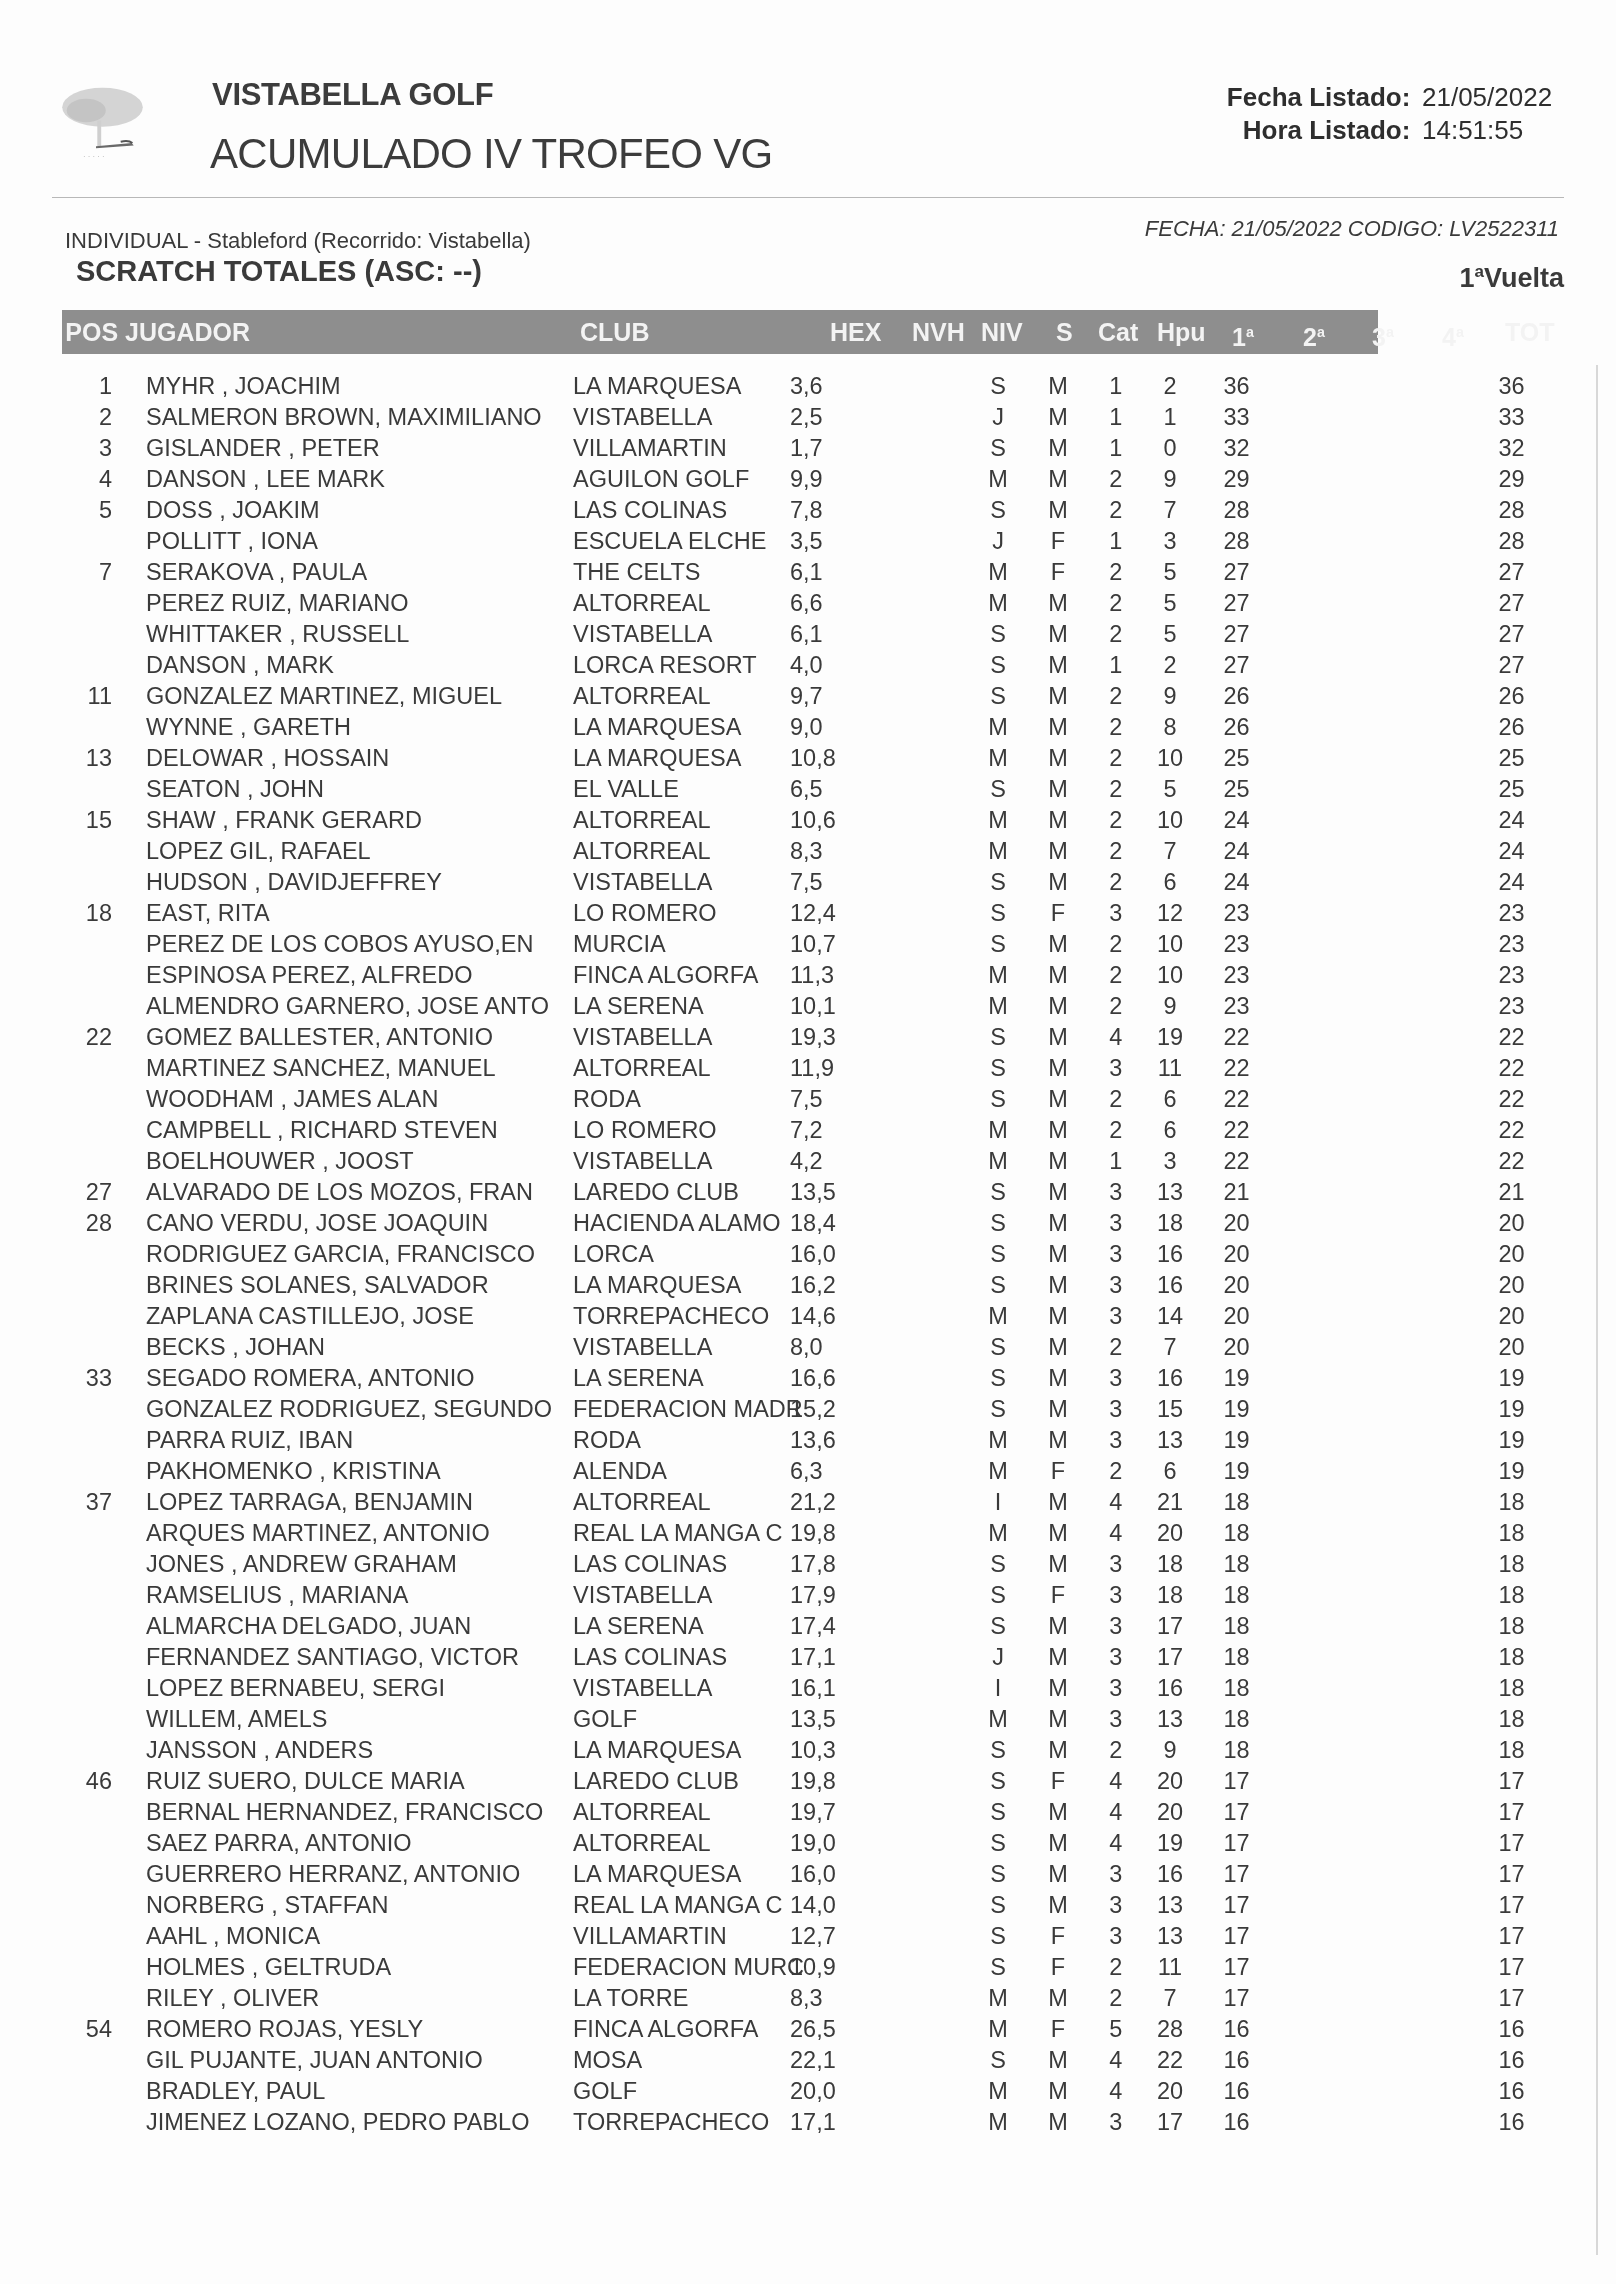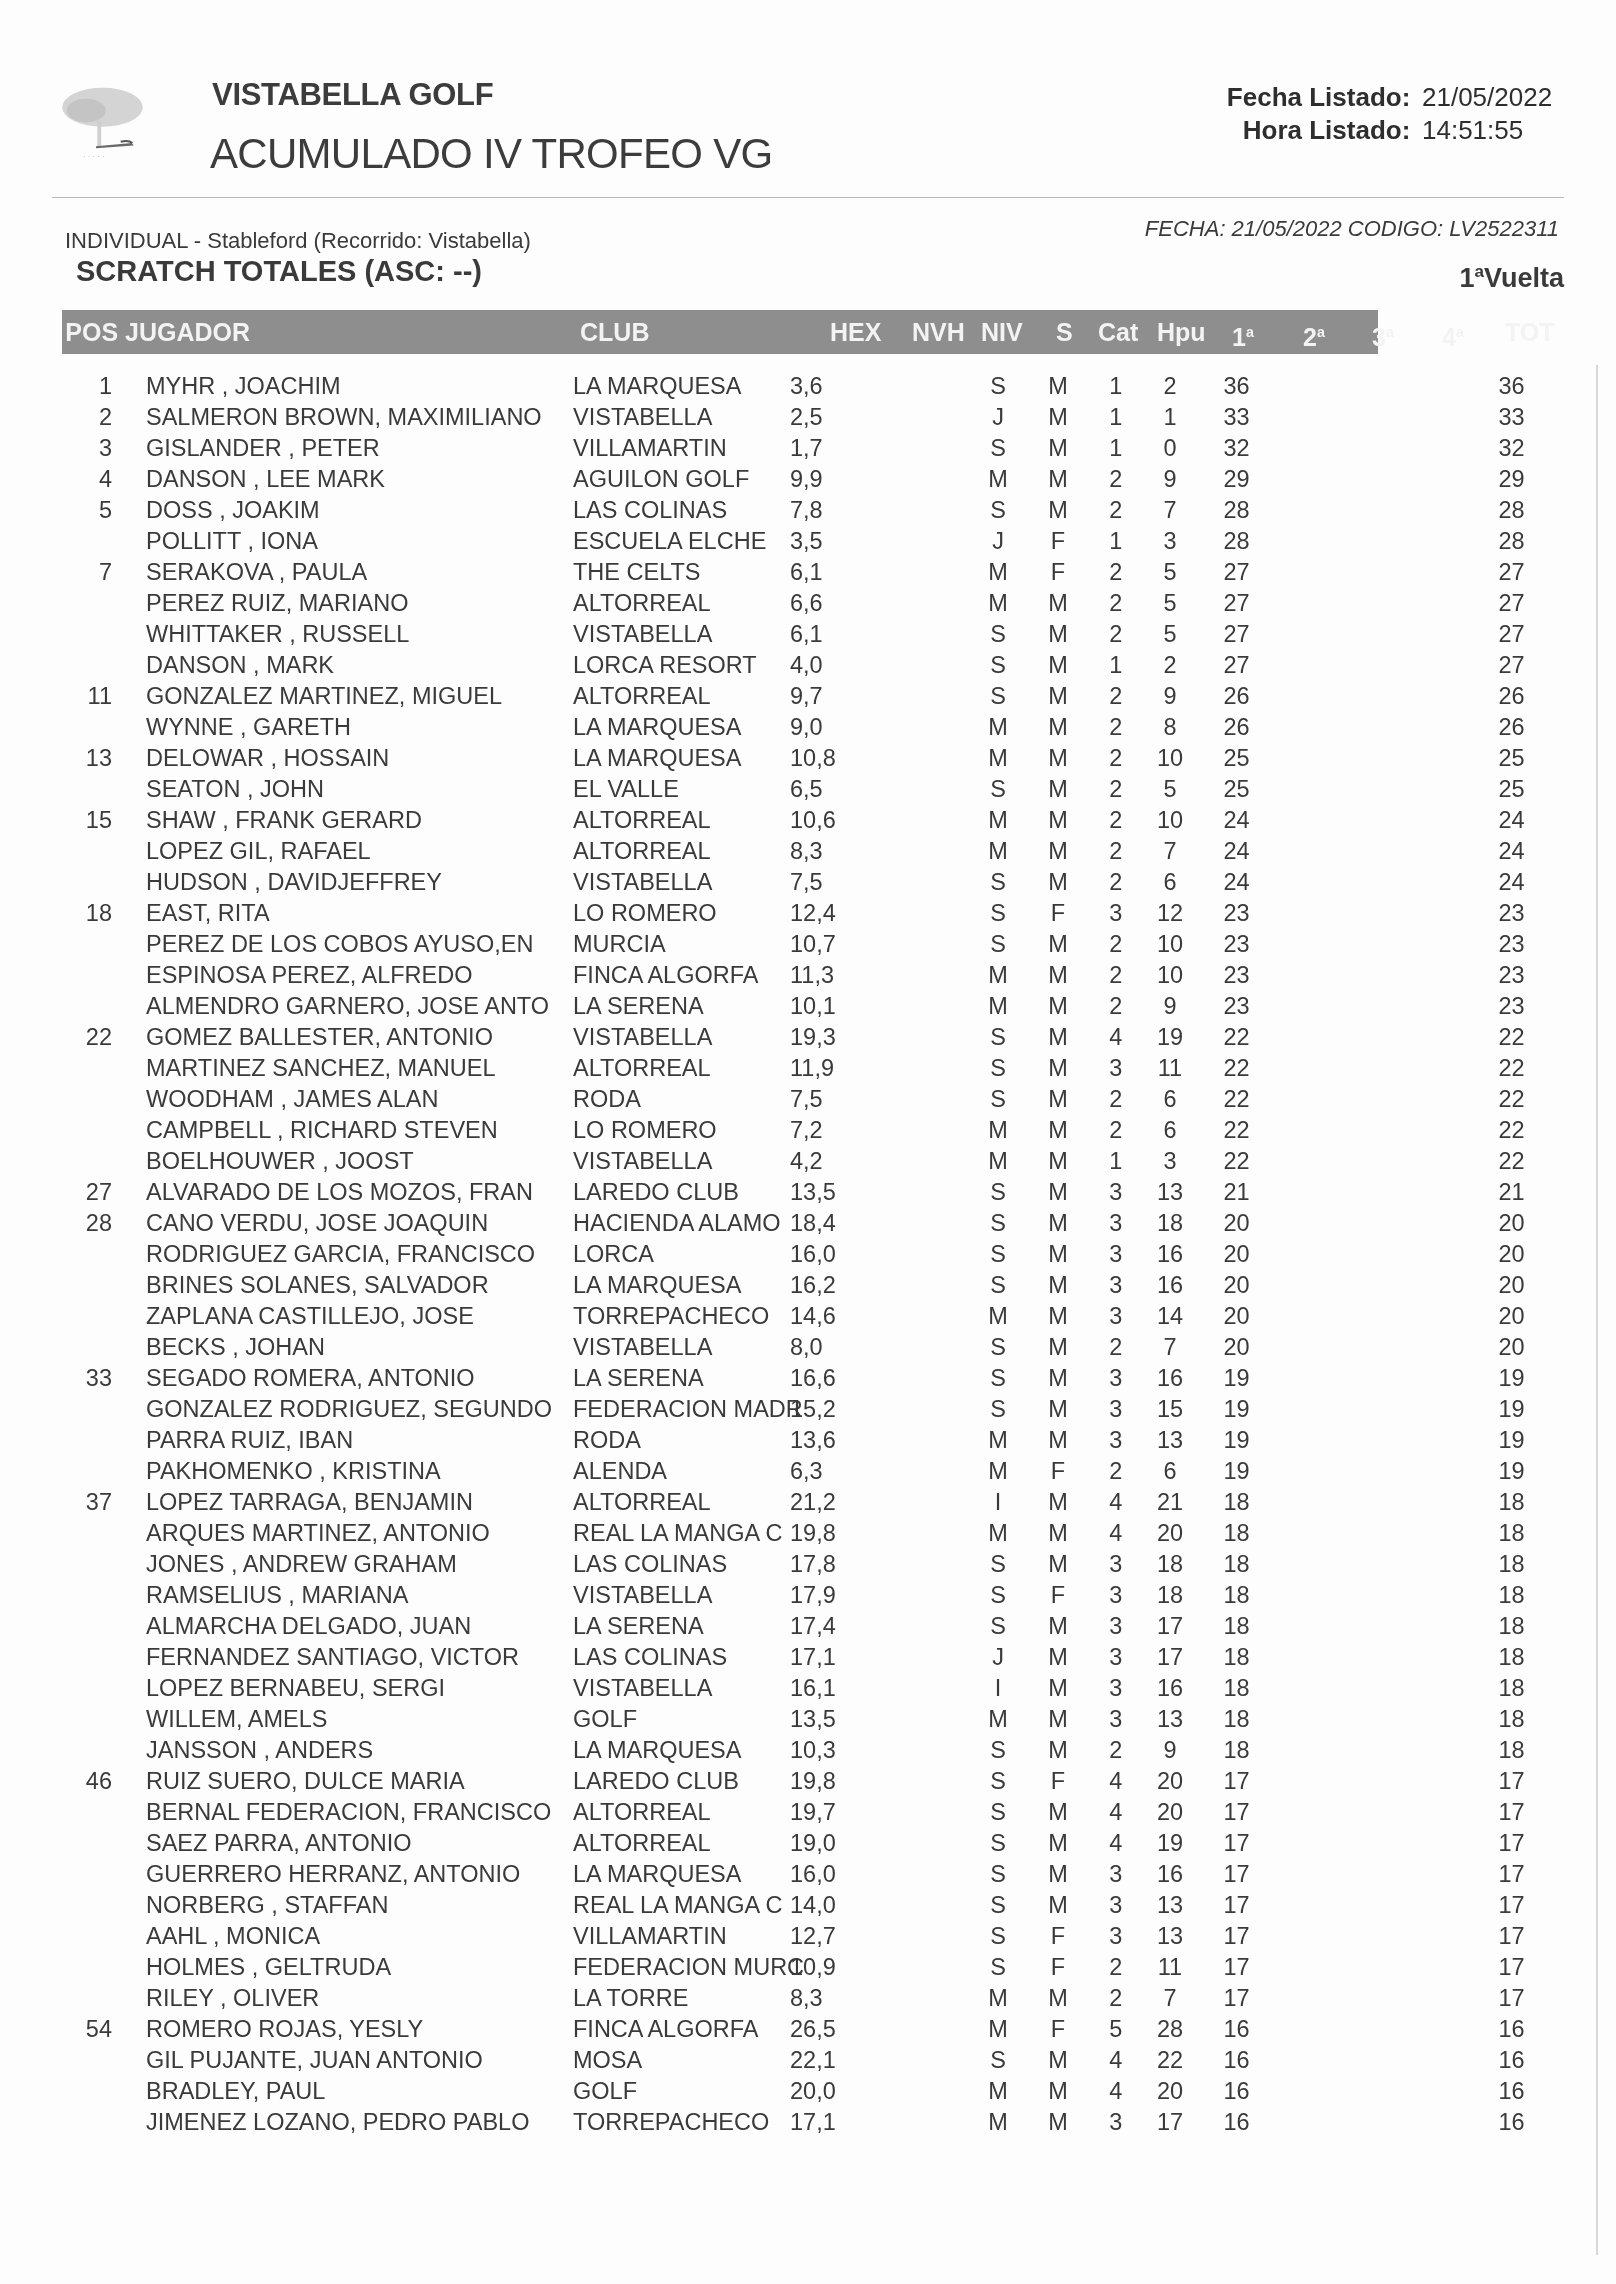--- a/index.html
+++ b/index.html
@@ -633,21 +633,21 @@
       <span class="c-hex">19,8</span>
       <span class="c-niv">S</span>
       <span class="c-s">F</span>
       <span class="c-cat">4</span>
       <span class="c-hpu">20</span>
       <span class="c-r1">17</span>
       <span class="c-tot">17</span>
     </div>
     <div class="row">
       <span class="c-pos"></span>
-      <span class="c-name">BERNAL FEDERACION, FRANCISCO</span>
+      <span class="c-name">BERNAL HERNANDEZ, FRANCISCO</span>
       <span class="c-club">ALTORREAL</span>
       <span class="c-hex">19,7</span>
       <span class="c-niv">S</span>
       <span class="c-s">M</span>
       <span class="c-cat">4</span>
       <span class="c-hpu">20</span>
       <span class="c-r1">17</span>
       <span class="c-tot">17</span>
     </div>
     <div class="row">

